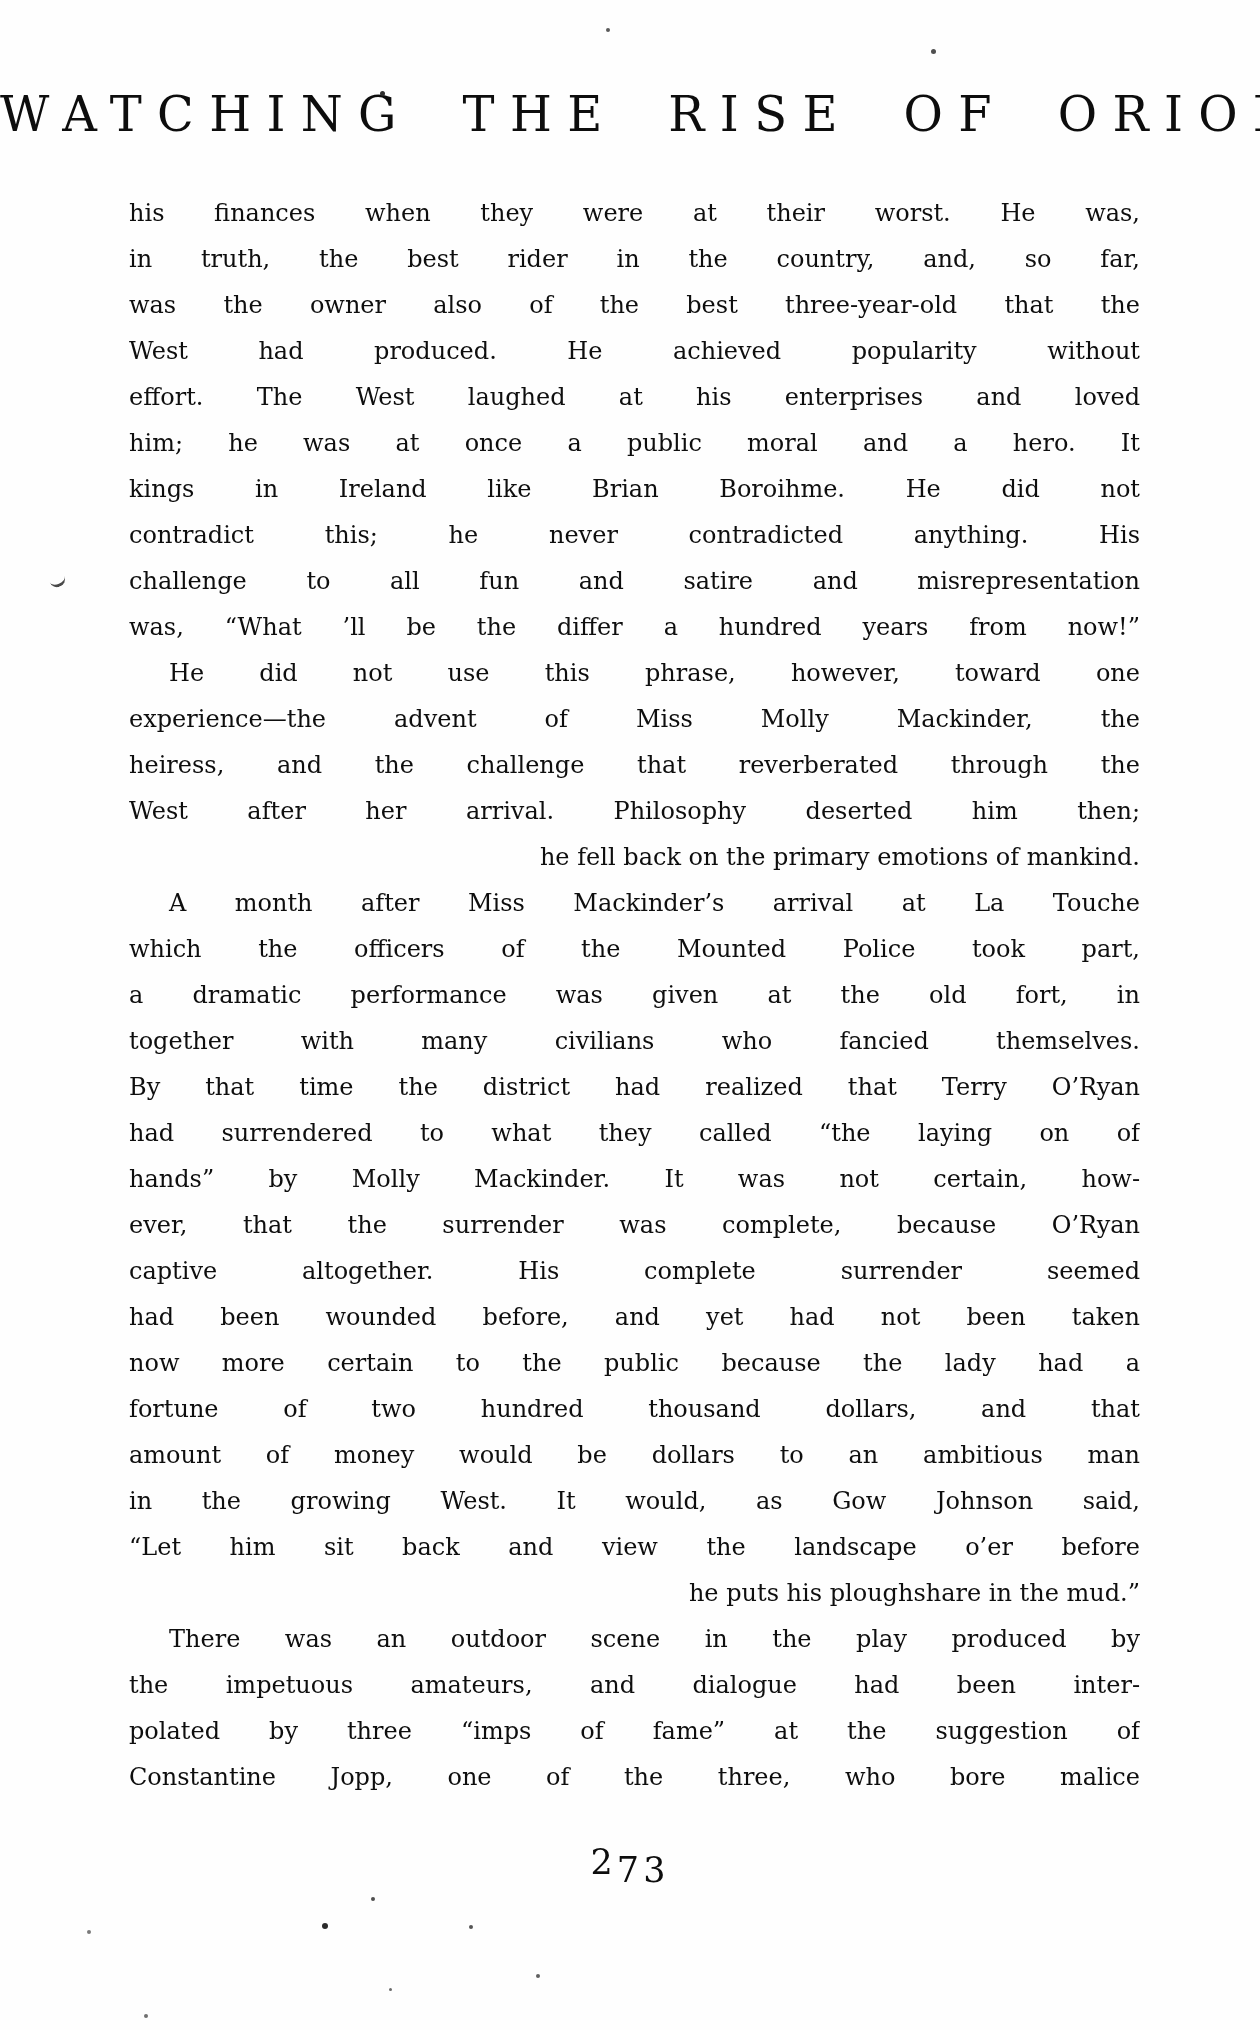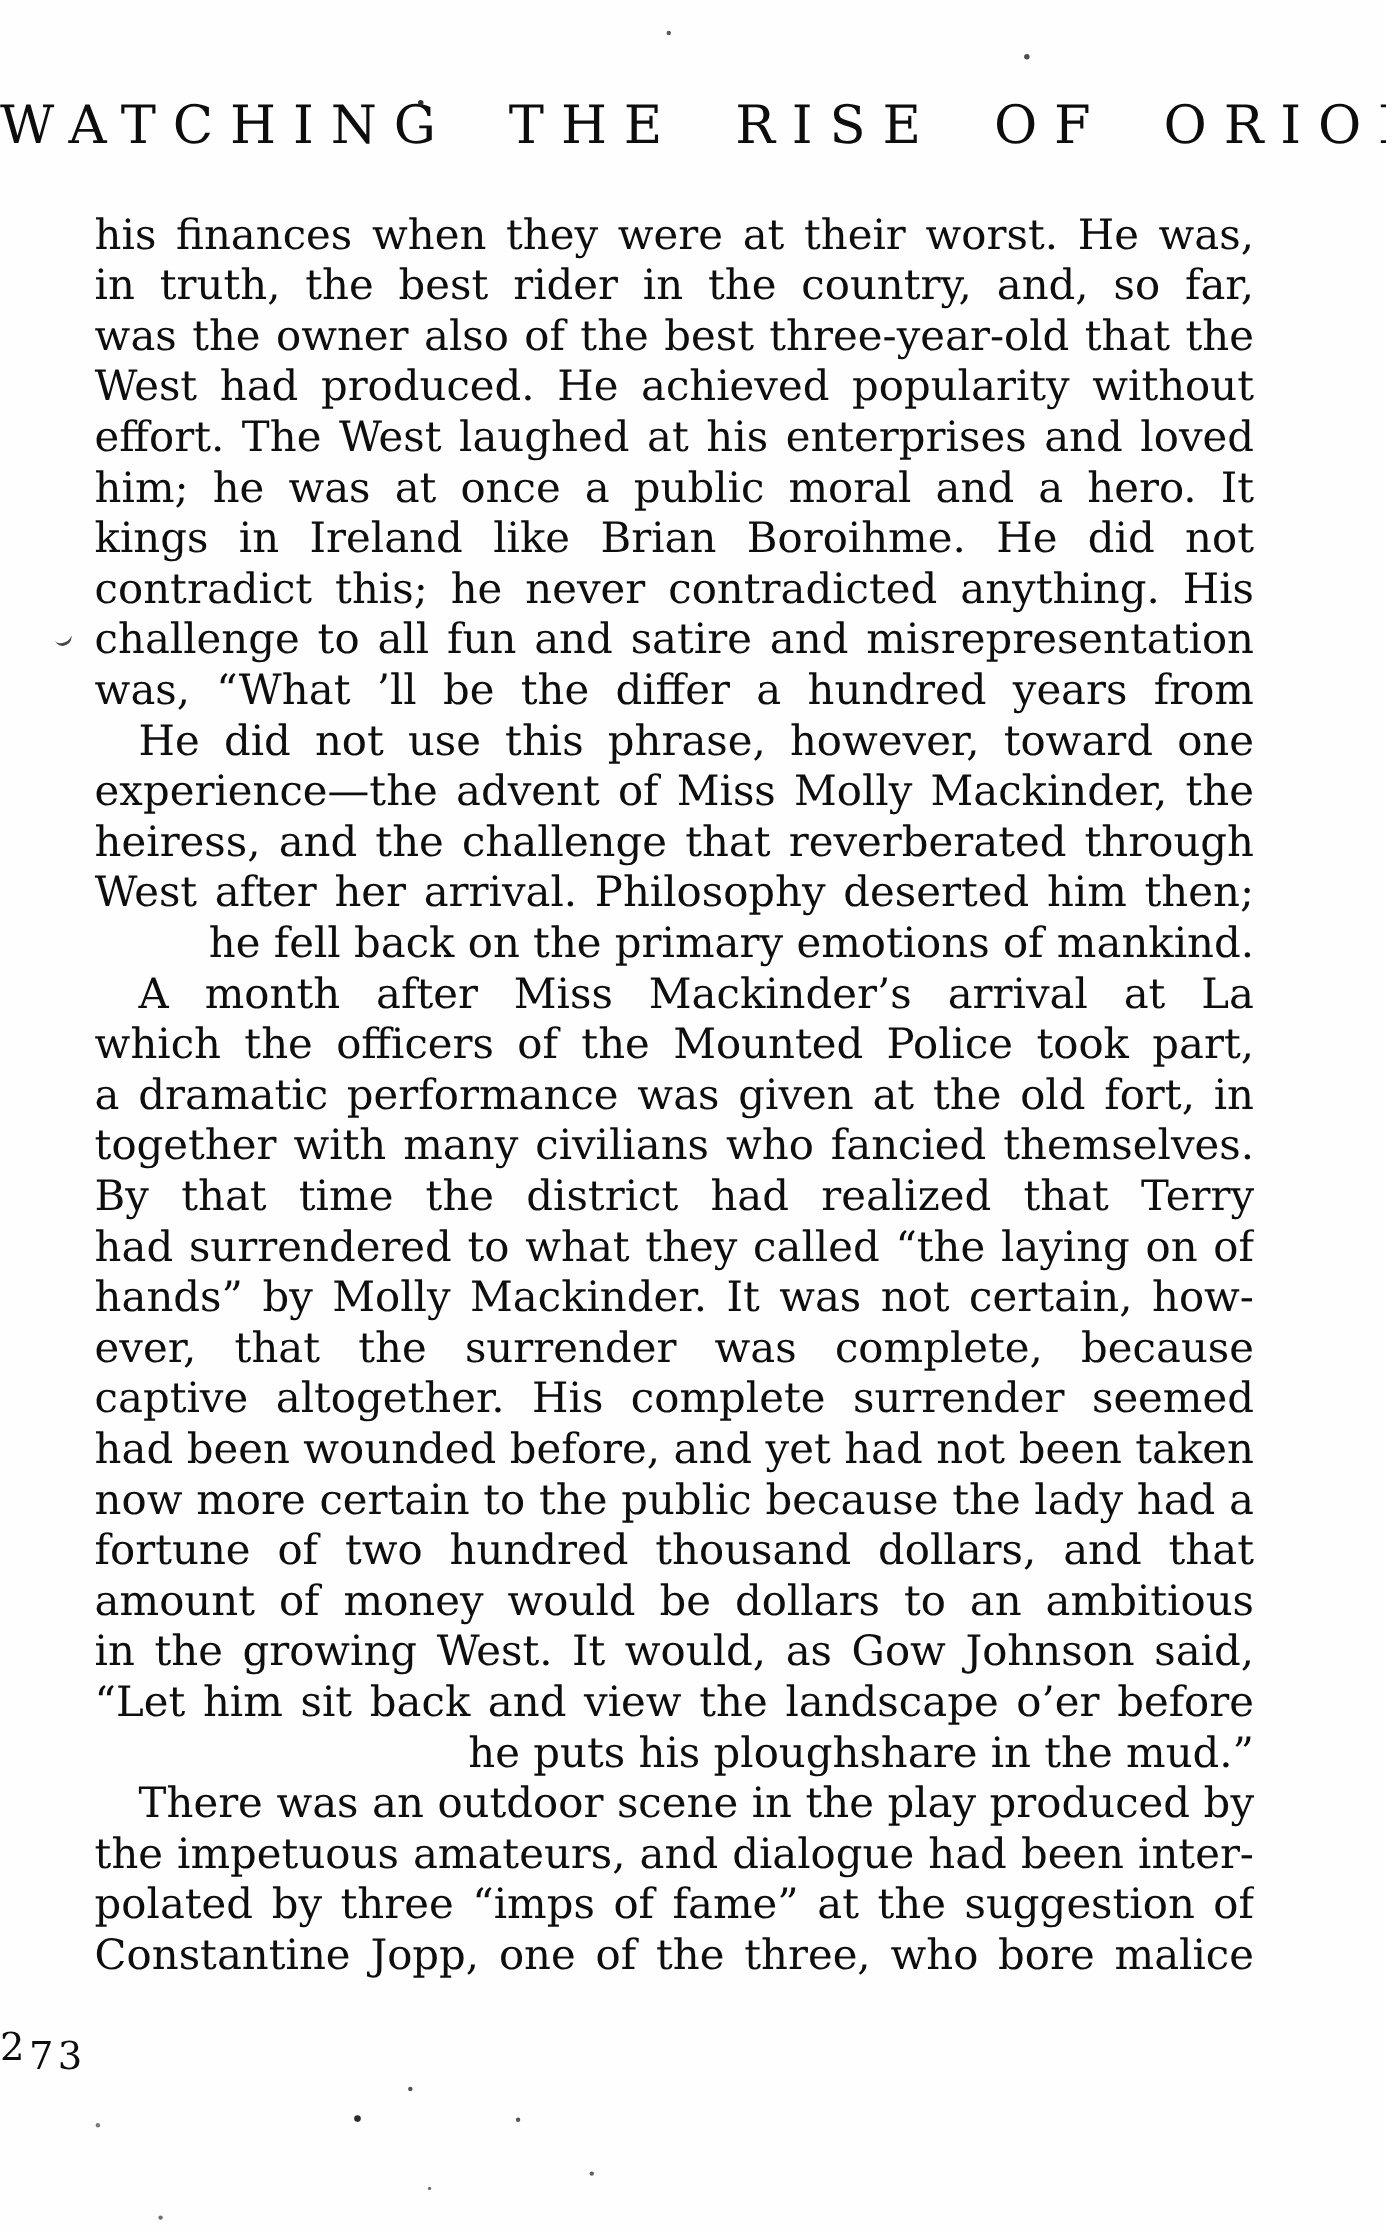--- a/index.html
+++ b/index.html
@@ -29,41 +29,43 @@
     white-space: nowrap;
     color: #0d0d0d;
   }
   .bodytext {
     position: absolute;
     left: 86px;
     top: 190px;
     width: 1054px;
   }
   .line {
-    font-size: 38px;
+    font-size: 24px;
     height: 46px;
     line-height: 46px;
     text-align: justify;
     overflow: hidden;
     white-space: normal;
     color: #0e0e0e;
+    margin-left: 43px;
   }
   .line::after {
     content: "";
     display: inline-block;
     width: 100%;
     height: 0;
   }
   .line.nj { text-align: right; }
   .line.ind { text-indent: 40px; }
   .pagenum {
     position: absolute;
     top: 1850px;
     left: 0;
     width: 100%;
+    text-align: center;
     font-size: 35px;
     letter-spacing: 4px;
     color: #0d0d0d;
   }
   .pagenum .sup {
     position: relative;
     top: -8px;
   }
   .speck {
     position: absolute;

